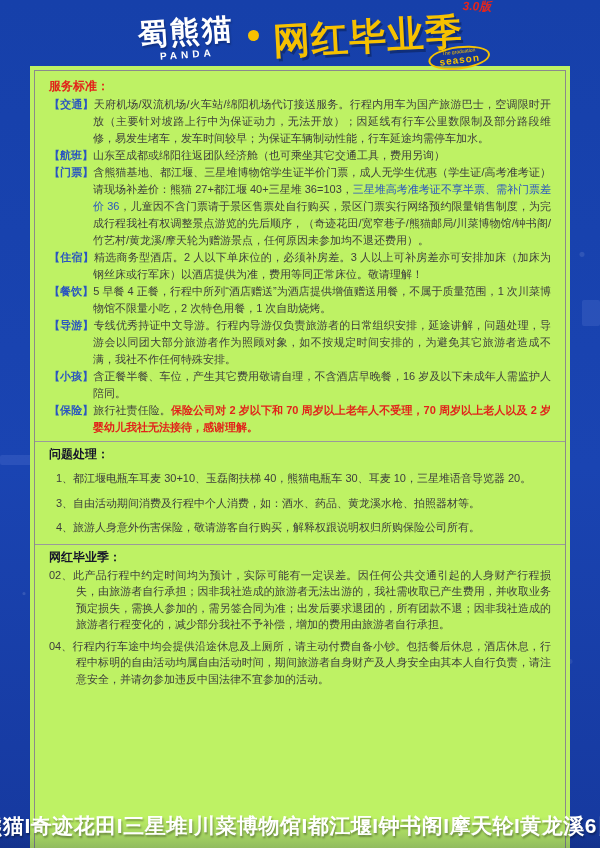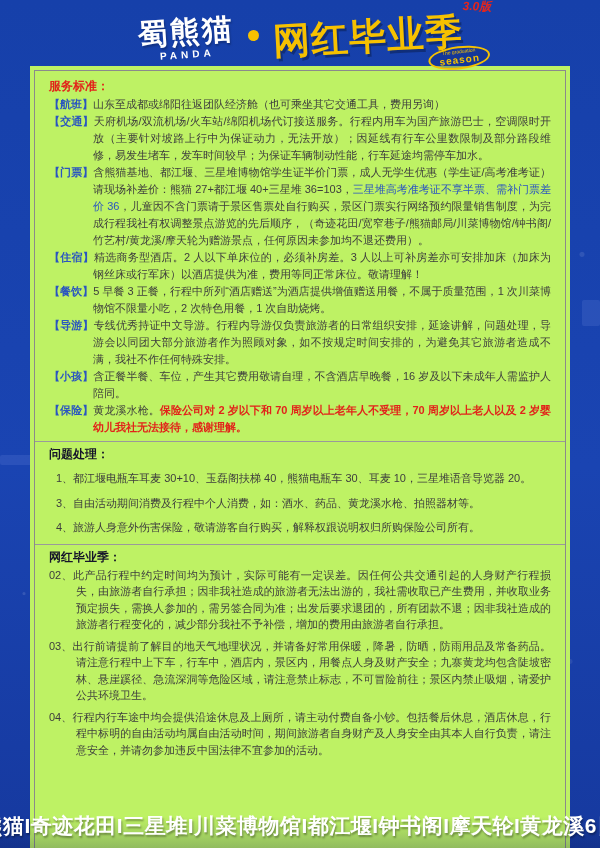--- a/index.html
+++ b/index.html
@@ -105,45 +105,44 @@
       <span class="word">season</span>
     </div>
   </div>
 </div>
 
 <div class="card">
   <div class="card-inner">
 
     <div class="sec-heading red">服务标准：</div>
     <div id="svc-list">
+        <p class="svc-item"><span class="label">【交通】</span><span class="">天府机场/双流机场/火车站/绵阳机场代订接送服务。行程内用车为国产旅游巴士，空调限时开放（主要针对坡路上行中为保证动力，无法开放）；因延线有行车公里数限制及部分路段维修，易发生堵车，发车时间较早；为保证车辆制动性能，行车延途均需停车加水。</span></p>
         <p class="svc-item"><span class="label">【航班】</span><span class="">山东至成都或绵阳往返团队经济舱（也可乘坐其它交通工具，费用另询）</span></p>
-        <p class="svc-item"><span class="label">【交通】</span><span class="">天府机场/双流机场/火车站/绵阳机场代订接送服务。行程内用车为国产旅游巴士，空调限时开放（主要针对坡路上行中为保证动力，无法开放）；因延线有行车公里数限制及部分路段维修，易发生堵车，发车时间较早；为保证车辆制动性能，行车延途均需停车加水。</span></p>
         <p class="svc-item"><span class="label">【门票】</span><span class="">含熊猫基地、都江堰、三星堆博物馆学生证半价门票，成人无学生优惠（学生证/高考准考证）请现场补差价：熊猫 27+都江堰 40+三星堆 36=103，</span><span class="t-blue">三星堆高考准考证不享半票、需补门票差价 36</span><span class="">，儿童因不含门票请于景区售票处自行购买，景区门票实行网络预约限量销售制度，为完成行程我社有权调整景点游览的先后顺序，（奇迹花田/宽窄巷子/熊猫邮局/川菜博物馆/钟书阁/竹艺村/黄龙溪/摩天轮为赠游景点，任何原因未参加均不退还费用）。</span></p>
         <p class="svc-item"><span class="label">【住宿】</span><span class="">精选商务型酒店。2 人以下单床位的，必须补房差。3 人以上可补房差亦可安排加床（加床为钢丝床或行军床）以酒店提供为准，费用等同正常床位。敬请理解！</span><br></p>
-        <p class="svc-item"><span class="label">【餐饮】</span><span class="">5 早餐 3 正餐，行程中所列“酒店赠送”为酒店提供增值赠送用餐，不属于质量范围，1 次川菜博物馆不限量小吃，2 次特色用餐，1 次自助烧烤。</span></p>
+        <p class="svc-item"><span class="label">【餐饮】</span><span class="">5 早餐 4 正餐，行程中所列“酒店赠送”为酒店提供增值赠送用餐，不属于质量范围，1 次川菜博物馆不限量小吃，2 次特色用餐，1 次自助烧烤。</span></p>
         <p class="svc-item"><span class="label">【导游】</span><span class="">专线优秀持证中文导游。行程内导游仅负责旅游者的日常组织安排，延途讲解，问题处理，导游会以同团大部分旅游者作为照顾对象，如不按规定时间安排的，为避免其它旅游者造成不满，我社不作任何特殊安排。</span></p>
         <p class="svc-item"><span class="label">【小孩】</span><span class="">含正餐半餐、车位，产生其它费用敬请自理，不含酒店早晚餐，16 岁及以下未成年人需监护人陪同。</span></p>
-        <p class="svc-item"><span class="label">【保险】</span><span class="">黄龙溪水枪。</span><span class="t-red">保险公司对 2 岁以下和 70 周岁以上老年人不受理，70 周岁以上老人以及 2 岁婴幼儿我社无法接待，感谢理解。</span></p>
+        <p class="svc-item"><span class="label">【保险】</span><span class="">旅行社责任险。</span><span class="t-red">保险公司对 2 岁以下和 70 周岁以上老年人不受理，70 周岁以上老人以及 2 岁婴幼儿我社无法接待，感谢理解。</span></p>
       </div>
 
     <hr class="divider">
 
     <div class="sec-heading dark">问题处理：</div>
     <div id="ni-list">
         <p class="ni-item">1、都江堰电瓶车耳麦 30+10、玉磊阁扶梯 40，熊猫电瓶车 30、耳麦 10，三星堆语音导览器 20。</p>
         <p class="ni-item">3、自由活动期间消费及行程中个人消费，如：酒水、药品、黄龙溪水枪、拍照器材等。</p>
         <p class="ni-item">4、旅游人身意外伤害保险，敬请游客自行购买，解释权跟说明权归所购保险公司所有。</p>
       </div>
 
     <hr class="divider">
 
     <div class="sec-heading dark">网红毕业季：</div>
     <div id="pn-list">
         <p class="pn-item">02、此产品行程中约定时间均为预计，实际可能有一定误差。因任何公共交通引起的人身财产行程损失，由旅游者自行承担；因非我社造成的旅游者无法出游的，我社需收取已产生费用，并收取业务预定损失，需换人参加的，需另签合同为准；出发后要求退团的，所有团款不退；因非我社造成的旅游者行程变化的，减少部分我社不予补偿，增加的费用由旅游者自行承担。</p>
-        <p class="pn-item">03、出行前请提前了解目的地天气地理状况，并请备好常用保暖，降暑，防晒，防雨用品及常备药品。请注意行程中上下车，行车中，酒店内，景区内，用餐点人身及财产安全；九寨黄龙均包含陡坡密林、悬崖蹊径、急流深洞等危险区域，请注意禁止标志，不可冒险前往；景区内禁止吸烟，请爱护公共环境卫生。</p>
         <p class="pn-item">04、行程内行车途中均会提供沿途休息及上厕所，请主动付费自备小钞。包括餐后休息，酒店休息，行程中标明的自由活动均属自由活动时间，期间旅游者自身财产及人身安全由其本人自行负责，请注意安全，并请勿参加违反中国法律不宜参加的活动。</p>
       </div>
 
   </div>
 </div>
 
 <div class="footer">
   <div class="footer-title">大熊猫I奇迹花田I三星堆I川菜博物馆I都江堰I钟书阁I摩天轮I黄龙溪6日游</div>
 </div>
 

